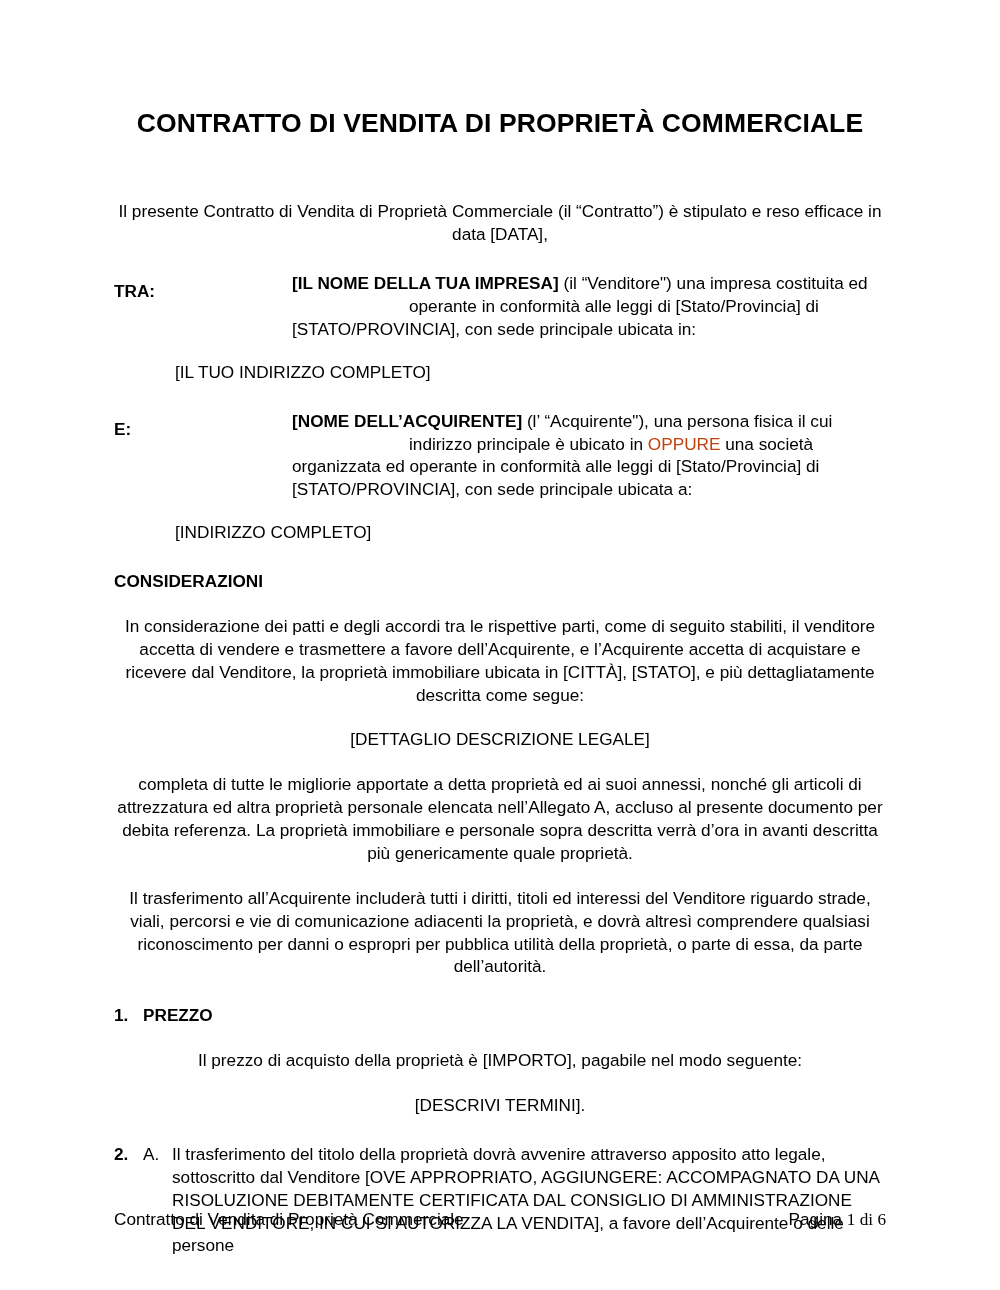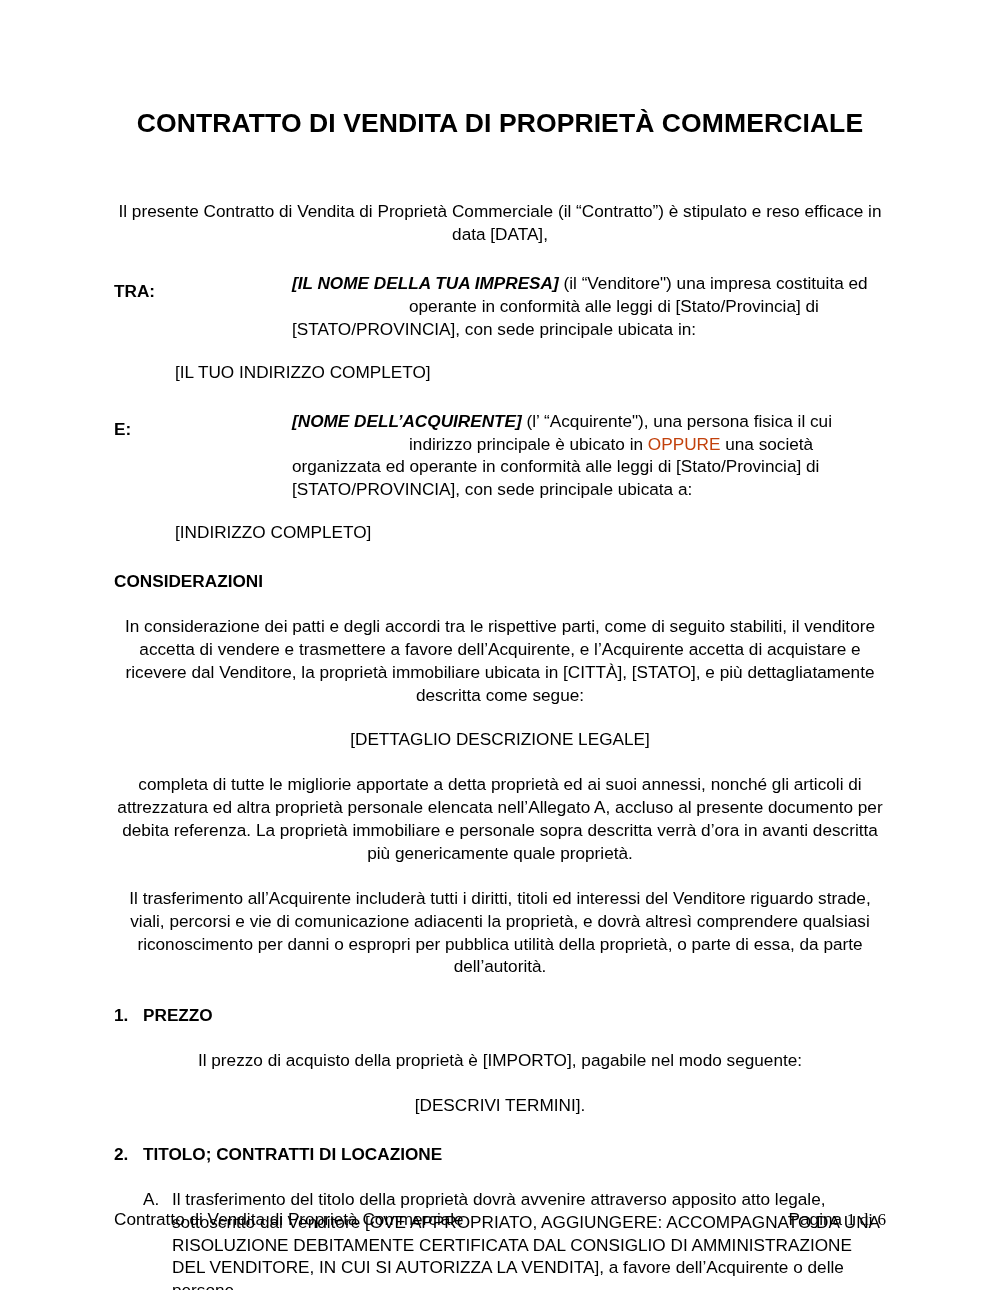--- a/index.html
+++ b/index.html
@@ -62,21 +62,21 @@
     width: 60px;
   }
   .party-body {
     margin-left: 61px;
     text-indent: -0.0px;
   }
   .party-addr {
     margin-left: 61px;
     margin-top: 20px;
   }
-  .bold { font-weight: bold; font-style: italic; }
+  .bold { font-weight: bold; }
   .oppure {
     color: #c2410c;
   }
 
   
   .section-heading {
     position: relative;
     font-size: 17.2px;
     font-weight: bold;
     line-height: 1.33;
@@ -165,21 +165,20 @@
       <span class="sh-num">1.</span>
       <span>PREZZO</span>
     </div>
 
     <p class="para sp-md">Il prezzo di acquisto della proprietà è [IMPORTO], pagabile nel modo seguente:</p>
 
     <p class="para sp-md">[DESCRIVI TERMINI].</p>
 
     <div class="section-heading sp-lg">
       <span class="sh-num">2.</span>
-      <span>TITOLO; CONTRATTI DI LOCAZIONE</span>
     </div>
 
     <div class="sub-item sp-md">
       <span class="si-letter">A.</span>
       <span>Il trasferimento del titolo della proprietà dovrà avvenire attraverso apposito atto legale, sottoscritto dal Venditore [OVE APPROPRIATO, AGGIUNGERE: ACCOMPAGNATO DA UNA RISOLUZIONE DEBITAMENTE CERTIFICATA DAL CONSIGLIO DI AMMINISTRAZIONE DEL VENDITORE, IN CUI SI AUTORIZZA LA VENDITA], a favore dell’Acquirente o delle persone</span>
     </div>
 
   </div>
 
   <div class="footer">

